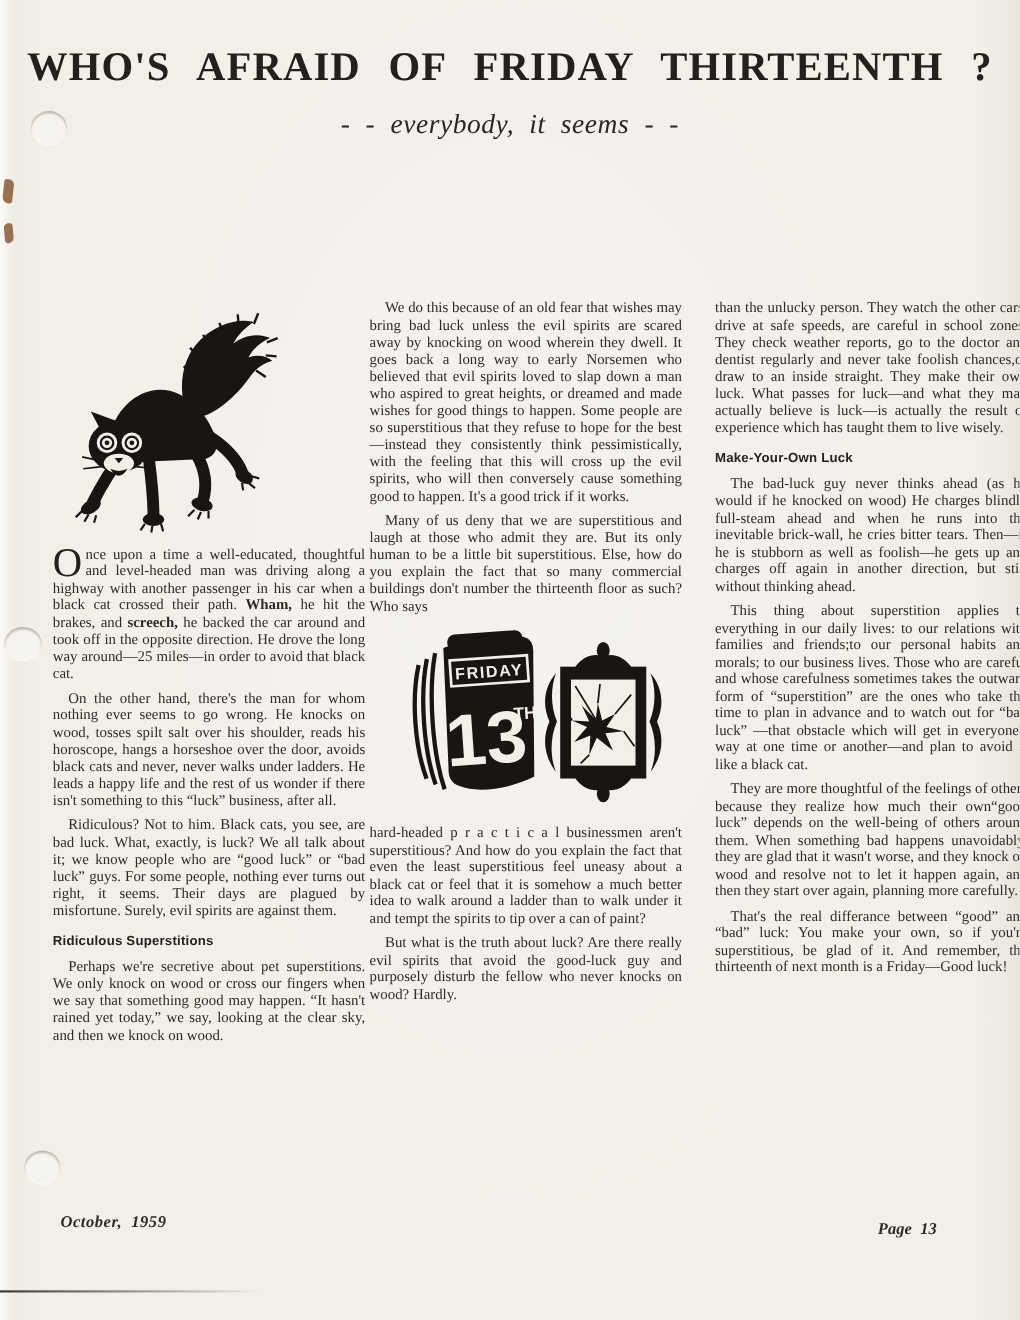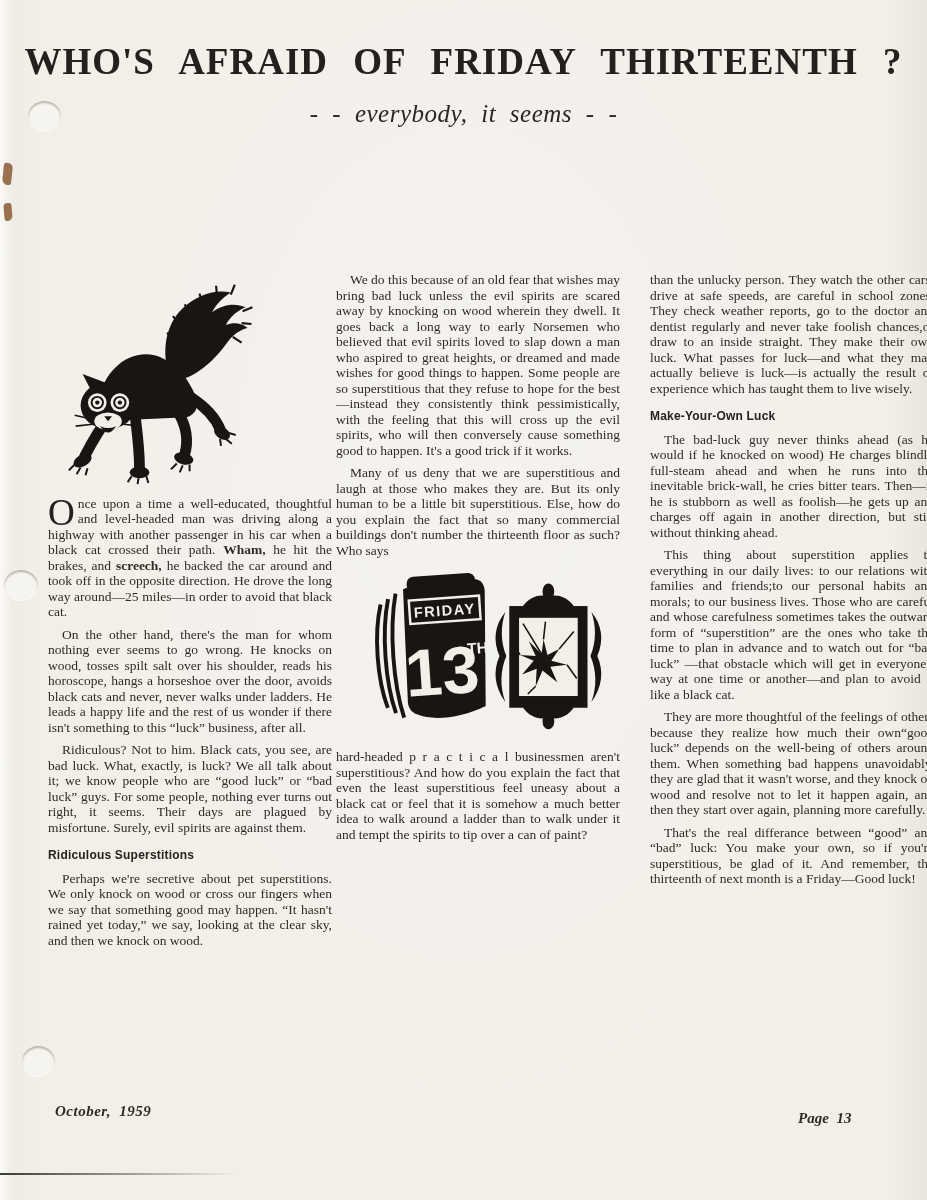--- a/index.html
+++ b/index.html
@@ -148,21 +148,21 @@
 
     <p class="para no-indent"><span class="dropcap">O</span><span>nce upon a time a well-educated, thoughtful and level-headed man was driving along a highway with another passenger in his car when a black cat crossed their path. </span><b>Wham,</b><span> he hit the brakes, and </span><b>screech,</b><span> he backed the car around and took off in the opposite direction. He drove the long way around—25 miles—in order to avoid that black cat.</span></p>
     <p class="para">On the other hand, there's the man for whom nothing ever seems to go wrong.  He knocks on wood, tosses spilt salt over his shoulder, reads his horoscope, hangs a horseshoe over the door, avoids black cats and never, never walks under ladders.  He leads a happy life and the rest of us wonder if there isn't something to this “luck” business, after all.</p>
     <p class="para">Ridiculous?  Not to him.  Black cats, you see, are bad luck.  What, exactly, is luck?  We all talk about it; we know people who are “good luck” or “bad luck” guys.  For some people, nothing ever turns out right, it seems.  Their days are plagued by misfortune.  Surely, evil spirits are against them.</p>
     <h3 class="section-heading">Ridiculous Superstitions</h3>
     <p class="para">Perhaps we're secretive about pet superstitions.  We only knock on wood or cross our fingers when we say that something good may happen.  “It hasn't rained yet today,” we say, looking at the clear sky, and then we knock on wood.</p>
   </div>
 
   <div class="col col-2">
     <p class="para">We do this because of an old fear that wishes may bring bad luck unless the evil spirits are scared away by knocking on wood wherein they dwell.  It goes back a long way to early Norsemen who believed that evil spirits loved to slap down a man who aspired to great heights, or dreamed and made wishes for good things to happen.  Some people are so superstitious that they refuse to hope for the best—instead they consistently think pessimistically, with the feeling that this will cross up the evil spirits, who will then conversely cause something good to happen.  It's a good trick if it works.</p>
-    <p class="para">Many of us deny that we are superstitious and laugh at those who makes they are.  But its only human to be a little bit superstitious.  Else, how do you explain the fact that so many commercial buildings don't number the thirteenth floor as such?  Who says</p>
+    <p class="para">Many of us deny that we are superstitious and laugh at those who admit they are.  But its only human to be a little bit superstitious.  Else, how do you explain the fact that so many commercial buildings don't number the thirteenth floor as such?  Who says</p>
 
     <svg class="fri13-illu illu" viewBox="0 0 260 180" xmlns="http://www.w3.org/2000/svg">
 
       <g transform="rotate(-4 95 90)">
         <g stroke="#181512" stroke-width="4" fill="none">
           <path d="M34 36 C 25 66 25 112 34 142"></path>
           <path d="M42 31 C 33 64 33 116 42 148"></path>
           <path d="M50 26 C 41 62 41 118 50 153"></path>
         </g>
         <rect x="62" y="10" width="70" height="16" rx="7" fill="#181512"></rect>
@@ -183,20 +183,21 @@
         <rect x="162" y="42" width="80" height="104" fill="#181512"></rect>
         <rect x="172" y="54" width="60" height="80" fill="#f2efe9"></rect>
         <polygon fill="#181512" points="197,76 201,92 213,86 205,98 221,102 204,104 211,120 196,108 189,124 190,106 175,112 187,98 173,92 189,93 182,78 195,91"></polygon>
         <g stroke="#181512" stroke-width="1.6" fill="none">
           <path d="M197 76 L 199 58 M213 86 L 228 68 M221 102 L 231 116 M189 124 L 181 132 M173 92 L 165 78 M195 91 L 176 60"></path>
         </g>
       </g>
     </svg>
 
     <p class="para no-indent">hard-headed p r a c t i c a l businessmen aren't superstitious?  And how do you explain the fact that even the least superstitious feel uneasy about a black cat or feel that it is somehow a much better idea to walk around a ladder than to walk under it and tempt the spirits to tip over a can of paint?</p>
+    <p class="para">But what is the truth about luck?  Are there really evil spirits that avoid the good-luck guy and purposely disturb the fellow who never knocks on wood?  Hardly.</p>
   </div>
 
   <div class="col col-3">
     <p class="para no-indent">than the unlucky person.  They watch the other cars, drive at safe speeds, are careful in school zones.  They check weather reports, go to the doctor and dentist regularly and never take foolish chances,or draw to an inside straight. They make their own luck.  What passes for luck—and what they may actually believe is luck—is actually the result of experience which has taught them to live wisely.</p>
     <h3 class="section-heading">Make-Your-Own Luck</h3>
     <p class="para">The bad-luck guy never thinks ahead (as he would if he knocked on wood) He charges blindly full-steam ahead and when he runs into the inevitable brick-wall, he cries bitter tears.  Then—if he is stubborn as well as foolish—he gets up and charges off again in another direction, but still without thinking ahead.</p>
     <p class="para">This thing about superstition applies to everything in our daily lives: to our relations with families and friends;to our personal habits and morals; to our business lives.  Those who are careful and whose carefulness sometimes takes the outward form of “superstition” are the ones who take the time to plan in advance and to watch out for “bad luck” —that obstacle which will get in everyone's way at one time or another—and plan to avoid it like a black cat.</p>
     <p class="para">They are more thoughtful of the feelings of others because they realize how much their own“good luck” depends on the well-being of others around them.  When something bad happens unavoidably, they are glad that it wasn't worse, and they knock on wood and resolve not to let it happen again, and then they start over again, planning more carefully.</p>
     <p class="para">That's the real differance between “good” and “bad” luck: You make your own, so if you're superstitious, be glad of it.  And remember, the thirteenth of next month is a Friday—Good luck!</p>
   </div>

